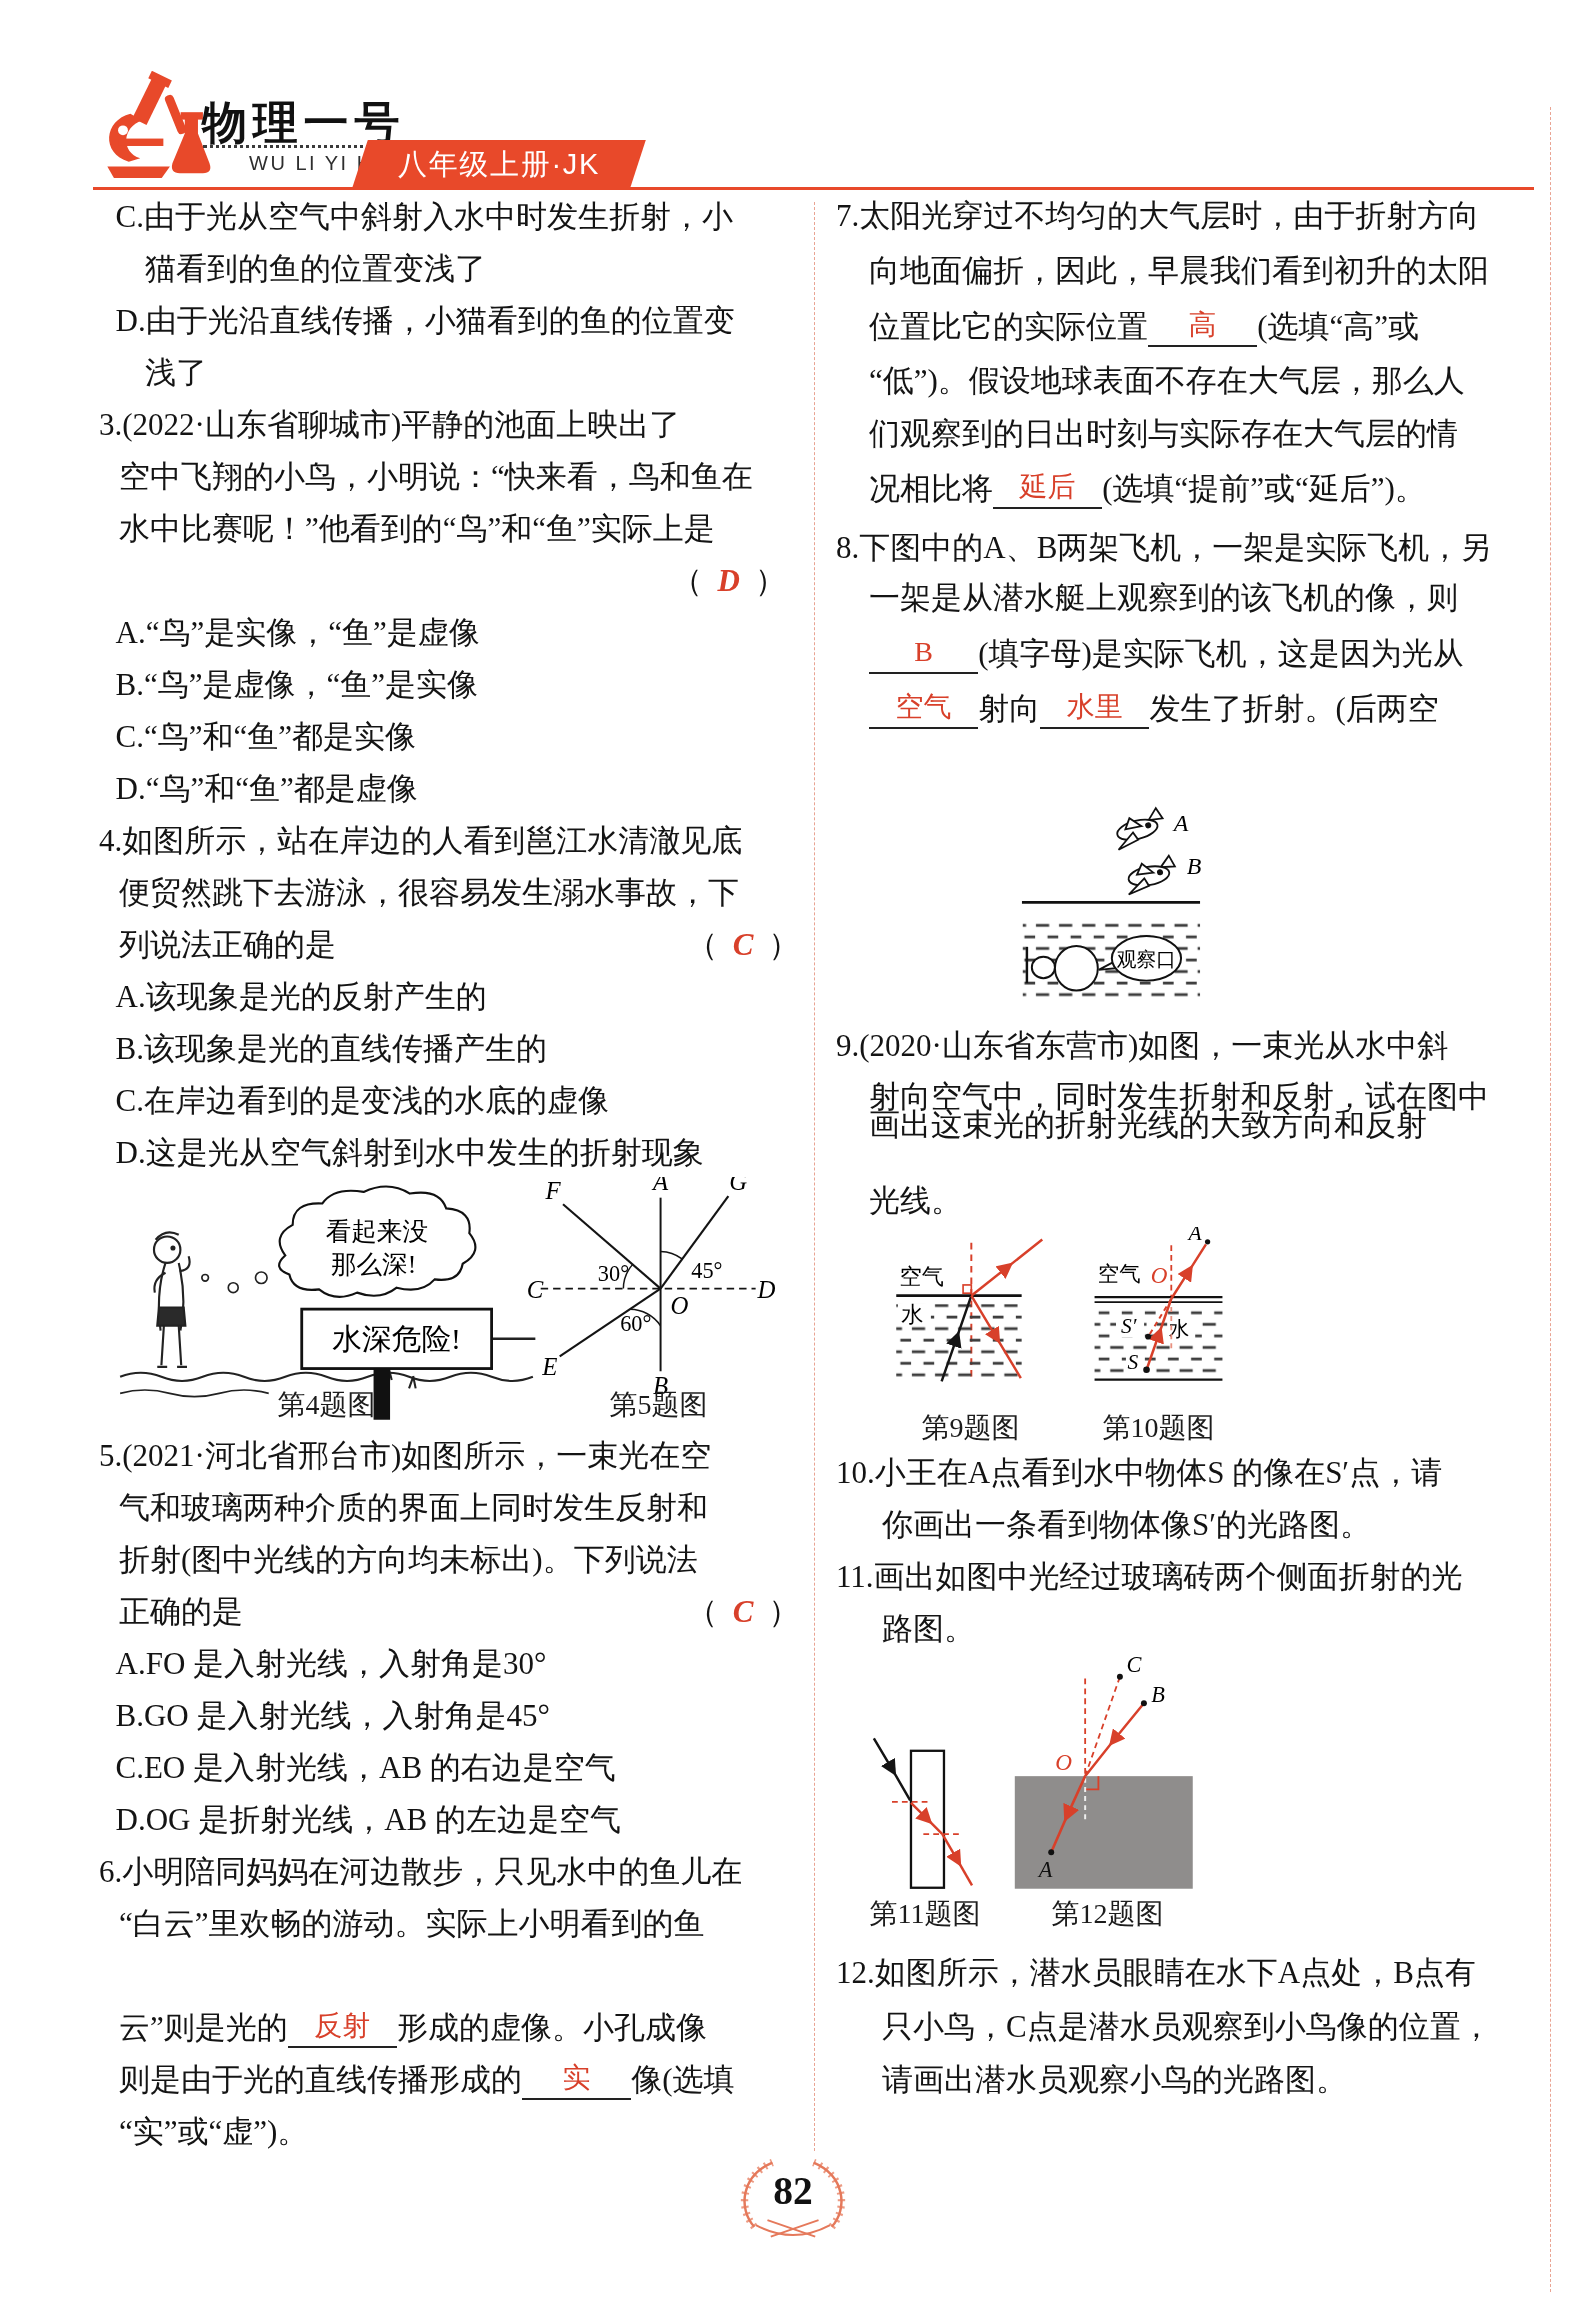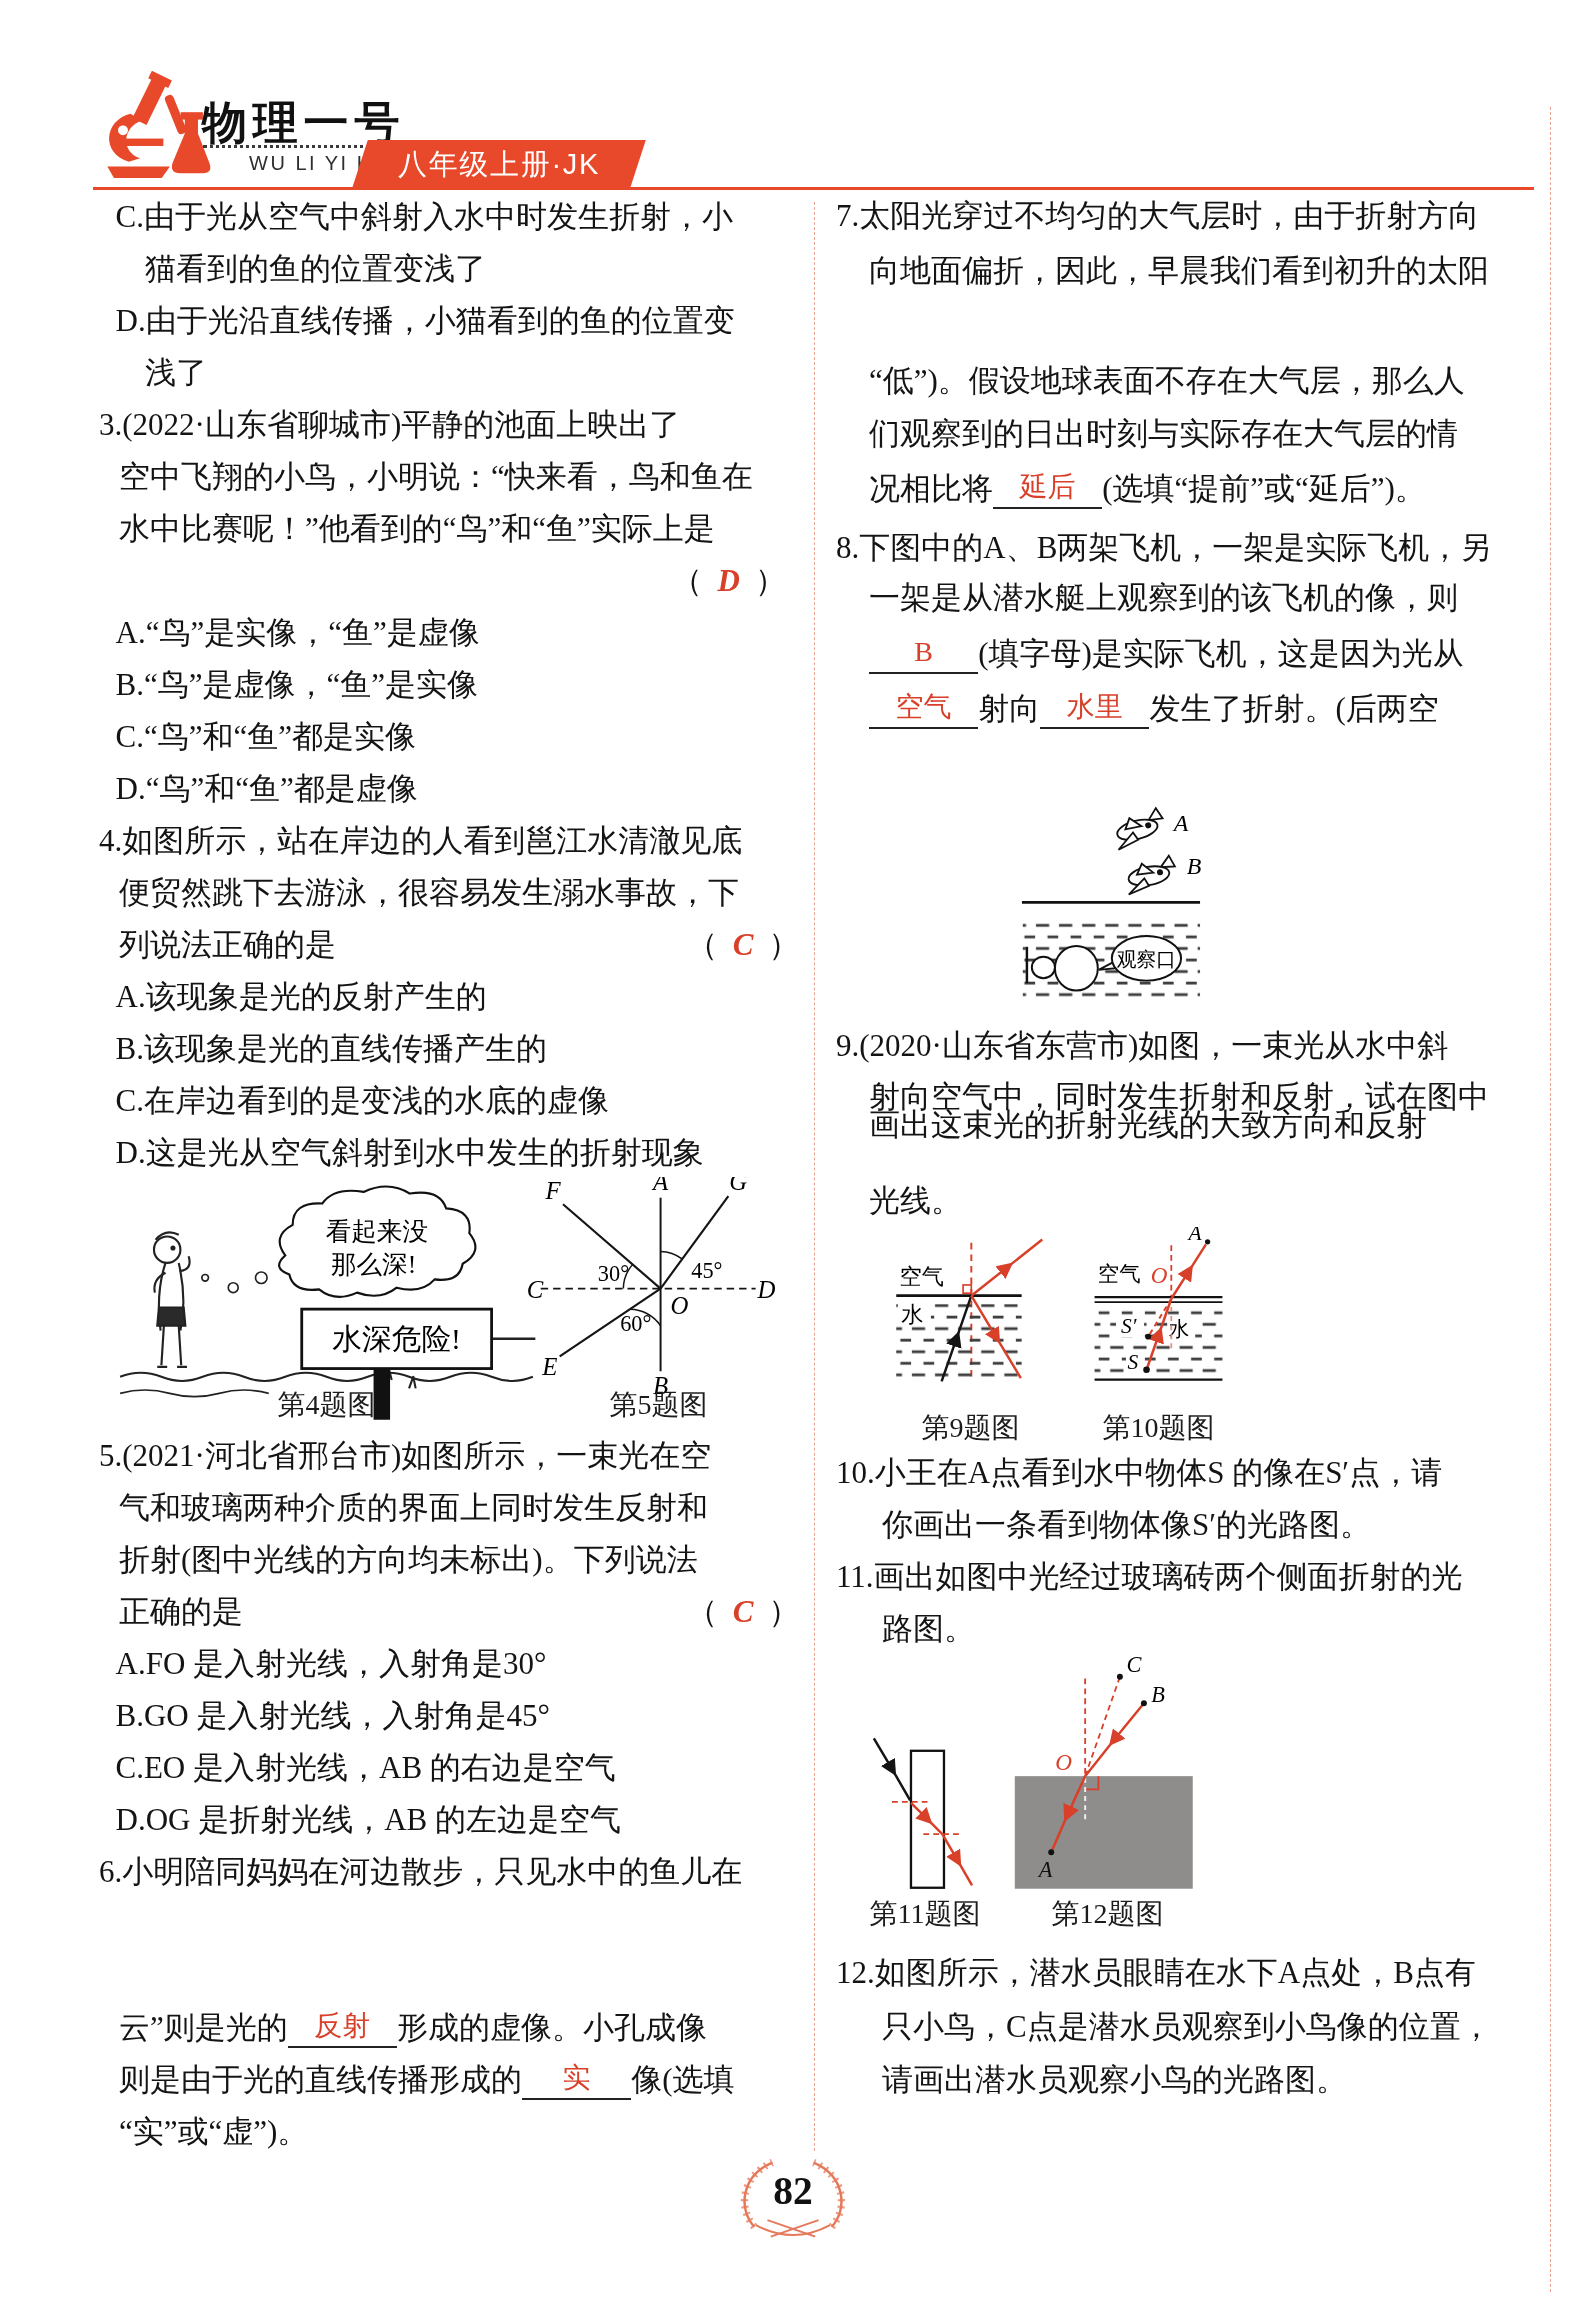--- a/index.html
+++ b/index.html
@@ -101,20 +101,21 @@
 
   <div class="line lcol" style="top:1435px"><span>5.(2021·河北省邢台市)如图所示，一束光在空</span></div>
   <div class="line lcol i24" style="top:1487px"><span>气和玻璃两种介质的界面上同时发生反射和</span></div>
   <div class="line lcol i24" style="top:1539px"><span>折射(图中光线的方向均未标出)。下列说法</span></div>
   <div class="line lcol i24" style="top:1591px"><span>正确的是</span><span class="rightans"><span class="par">（</span><span class="ansL">C</span><span class="par">）</span></span></div>
   <div class="line lcol i20" style="top:1643px"><span>A.FO 是入射光线，入射角是30°</span></div>
   <div class="line lcol i20" style="top:1695px"><span>B.GO 是入射光线，入射角是45°</span></div>
   <div class="line lcol i20" style="top:1747px"><span>C.EO 是入射光线，AB 的右边是空气</span></div>
   <div class="line lcol i20" style="top:1799px"><span>D.OG 是折射光线，AB 的左边是空气</span></div>
   <div class="line lcol" style="top:1851px"><span>6.小明陪同妈妈在河边散步，只见水中的鱼儿在</span></div>
+  <div class="line lcol i24" style="top:1903px"><span>“白云”里欢畅的游动。实际上小明看到的鱼</span></div>
   <div class="line lcol i24" style="top:2007px"><span>云”则是光的</span><span class="blank">反射</span><span>形成的虚像。小孔成像</span></div>
   <div class="line lcol i24" style="top:2059px"><span>则是由于光的直线传播形成的</span><span class="blank">实</span><span>像(选填</span></div>
   <div class="line lcol i24" style="top:2111px"><span>“实”或“虚”)。</span></div>
 
   <svg class="figsvg" style="left:116px;top:1185px" width="421" height="240" viewBox="0 0 510 290">
     <path d="M5,232 q25,-10 50,0 t50,0 t50,0 t50,0 t50,0 t50,0 t50,0 t50,0 t50,0 t50,0" fill="none" stroke="#222" stroke-width="2.5"></path>
     <path d="M5,252 q30,-8 60,0 t60,0 t60,0" fill="none" stroke="#222" stroke-width="2"></path>
     <path d="M318,236 l6,-16 M326,236 l2,-18 M334,236 l-4,-16 M355,246 l5,-14 M363,246 l-3,-15" stroke="#222" stroke-width="2.5" fill="none"></path>
 
     <g stroke="#222" stroke-width="2.6" fill="none">
@@ -162,20 +163,21 @@
     <text x="264" y="16" font-size="30" font-style="italic" text-anchor="middle">G</text>
     <text x="182" y="166" font-size="30" font-style="italic">O</text>
     <text x="113" y="126" font-size="27" text-anchor="middle">30°</text>
     <text x="226" y="122" font-size="27" text-anchor="middle">45°</text>
     <text x="140" y="186" font-size="27" text-anchor="middle">60°</text>
   </svg>
   <div class="cap" style="left:520px;top:1388px;width:277px">第5题图</div>
 
   <div class="line rcol" style="top:195px"><span>7.太阳光穿过不均匀的大气层时，由于折射方向</span></div>
   <div class="line rcol i40" style="top:250px"><span>向地面偏折，因此，早晨我们看到初升的太阳</span></div>
+  <div class="line rcol i40" style="top:306px"><span>位置比它的实际位置</span><span class="blank">高</span><span>(选填“高”或</span></div>
   <div class="line rcol i40" style="top:360px"><span>“低”)。假设地球表面不存在大气层，那么人</span></div>
   <div class="line rcol i40" style="top:413px"><span>们观察到的日出时刻与实际存在大气层的情</span></div>
   <div class="line rcol i40" style="top:468px"><span>况相比将</span><span class="blank">延后</span><span>(选填“提前”或“延后”)。</span></div>
   <div class="line rcol" style="top:527px"><span>8.下图中的A、B两架飞机，一架是实际飞机，另</span></div>
   <div class="line rcol i40" style="top:577px"><span>一架是从潜水艇上观察到的该飞机的像，则</span></div>
   <div class="line rcol i40" style="top:633px"><span></span><span class="blank">B</span><span>(填字母)是实际飞机，这是因为光从</span></div>
   <div class="line rcol i40" style="top:688px"><span></span><span class="blank">空气</span><span>射向</span><span class="blank">水里</span><span>发生了折射。(后两空</span></div>
   <div class="line rcol" style="top:1025px"><span>9.(2020·山东省东营市)如图，一束光从水中斜</span></div>
   <div class="line rcol i40" style="top:1076px"><span>射向空气中，同时发生折射和反射，试在图中</span></div>
   <div class="line rcol i40" style="top:1104px"><span>画出这束光的折射光线的大致方向和反射</span></div>

